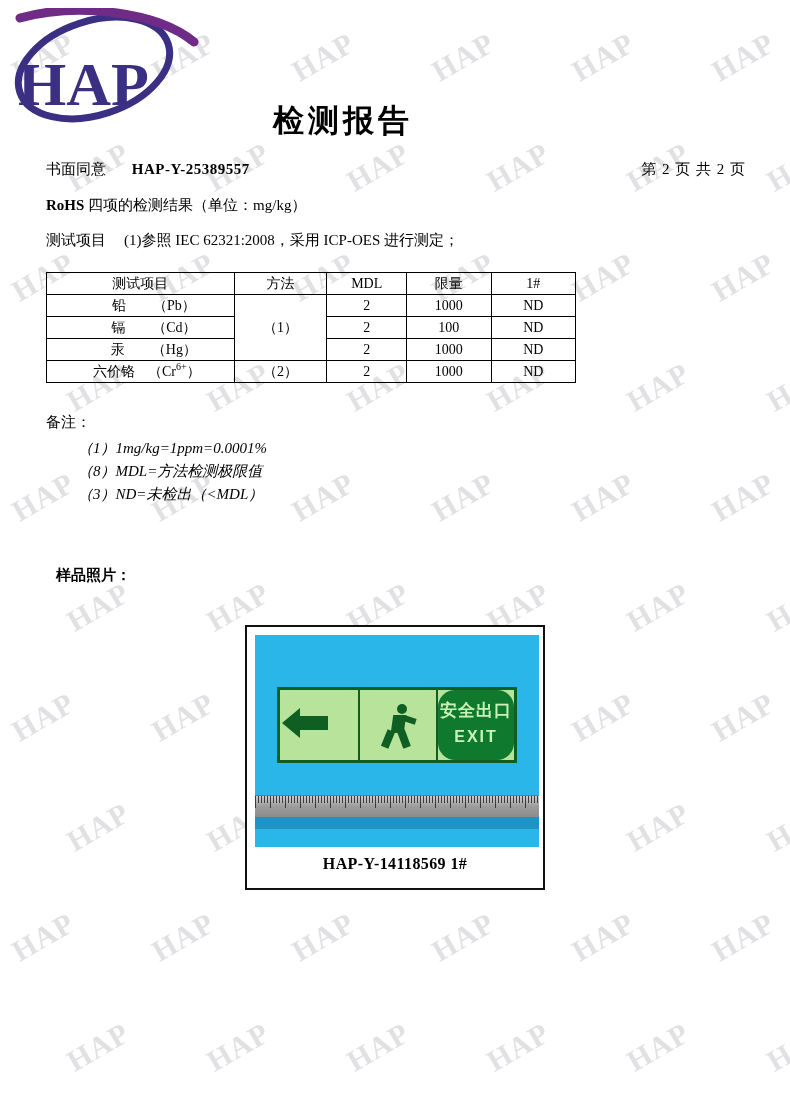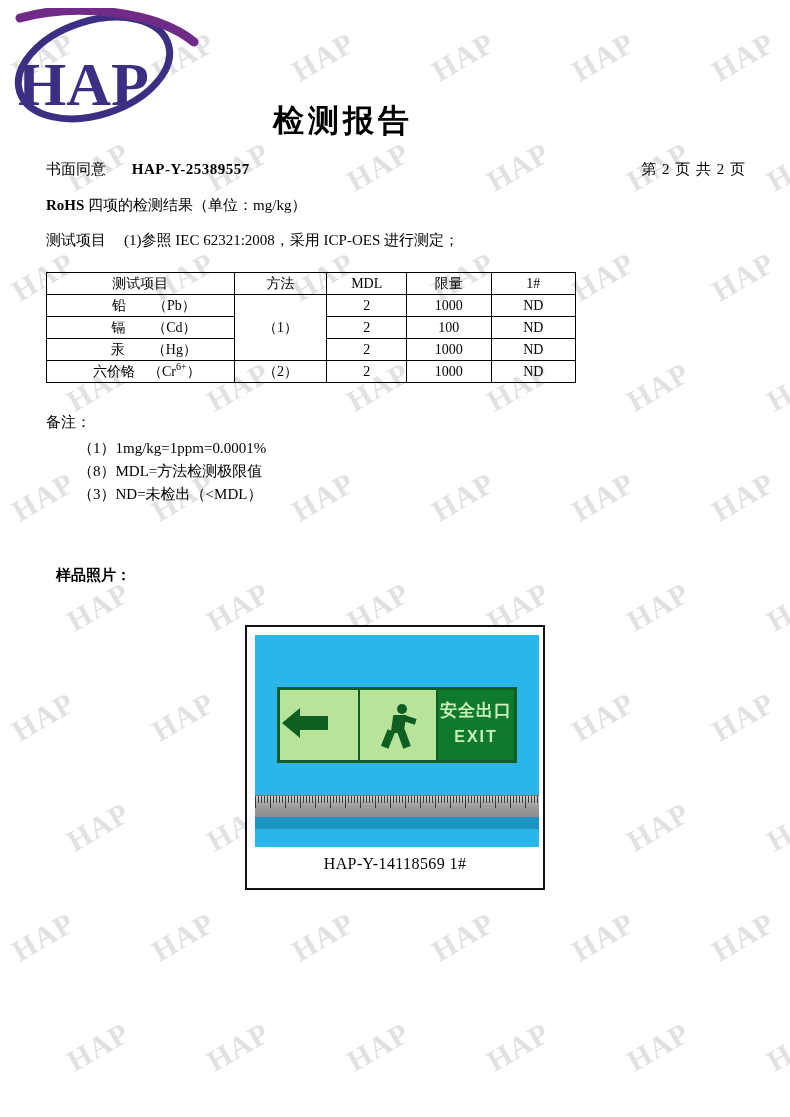--- a/index.html
+++ b/index.html
@@ -139,20 +139,21 @@
     top: 413px;
     left: 46px;
     font-size: 15px;
   }
   #remarks-list {
     position: absolute;
     top: 437px;
     left: 78px;
     font-size: 15px;
     line-height: 23px;
+    font-style: italic;
   }
 
   #photo-label {
     position: absolute;
     top: 566px;
     left: 56px;
     font-size: 15px;
     font-weight: bold;
   }
 
@@ -187,21 +188,21 @@
     box-sizing: border-box;
     display: flex;
   }
   .sign-cell {
     position: relative;
     height: 100%;
     box-sizing: border-box;
   }
   .sign-cell.arrow { width: 80px; border-right: 2px solid #0f5f23; }
   .sign-cell.runner { width: 78px; border-right: 2px solid #0f5f23; }
-  .sign-cell.text { flex: 1; background: #0f7a2e; }
+  .sign-cell.text { flex: 1; background: #0f7a2e; border-radius: 17px; }
   .arrow-shape {
     position: absolute;
     left: 14px;
     top: 26px;
     width: 34px;
     height: 14px;
     background: #0f5f23;
   }
   .arrow-head {
     position: absolute;
@@ -316,21 +317,21 @@
     height: 12px;
     background: #1f93c4;
   }
   #photo-caption {
     position: absolute;
     left: 0;
     top: 228px;
     width: 296px;
     text-align: center;
     font-size: 16px;
-    font-weight: normal;
+    font-weight: bold;
     font-family: "Liberation Serif", serif;
     letter-spacing: .4px;
   }
 
   #report-end {
     position: absolute;
     top: 955px;
     left: 0;
     width: 790px;
     text-align: center;

